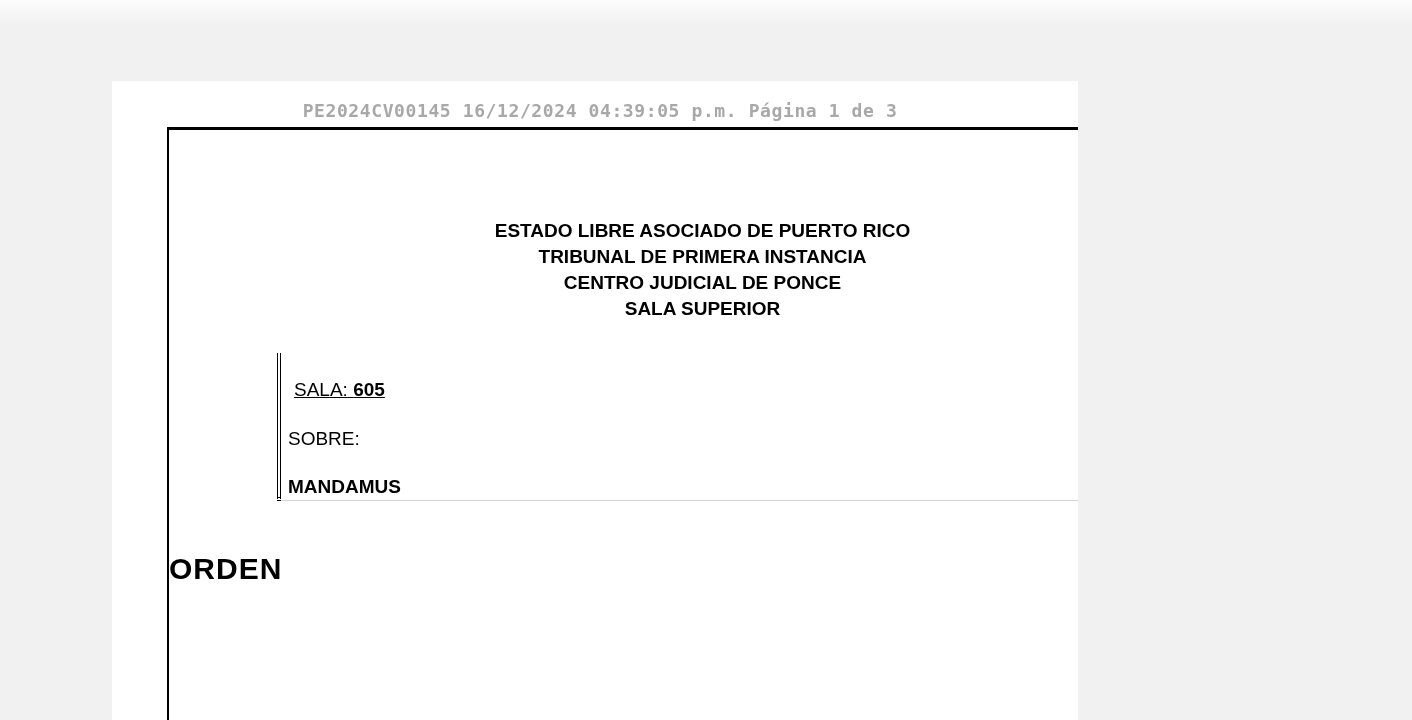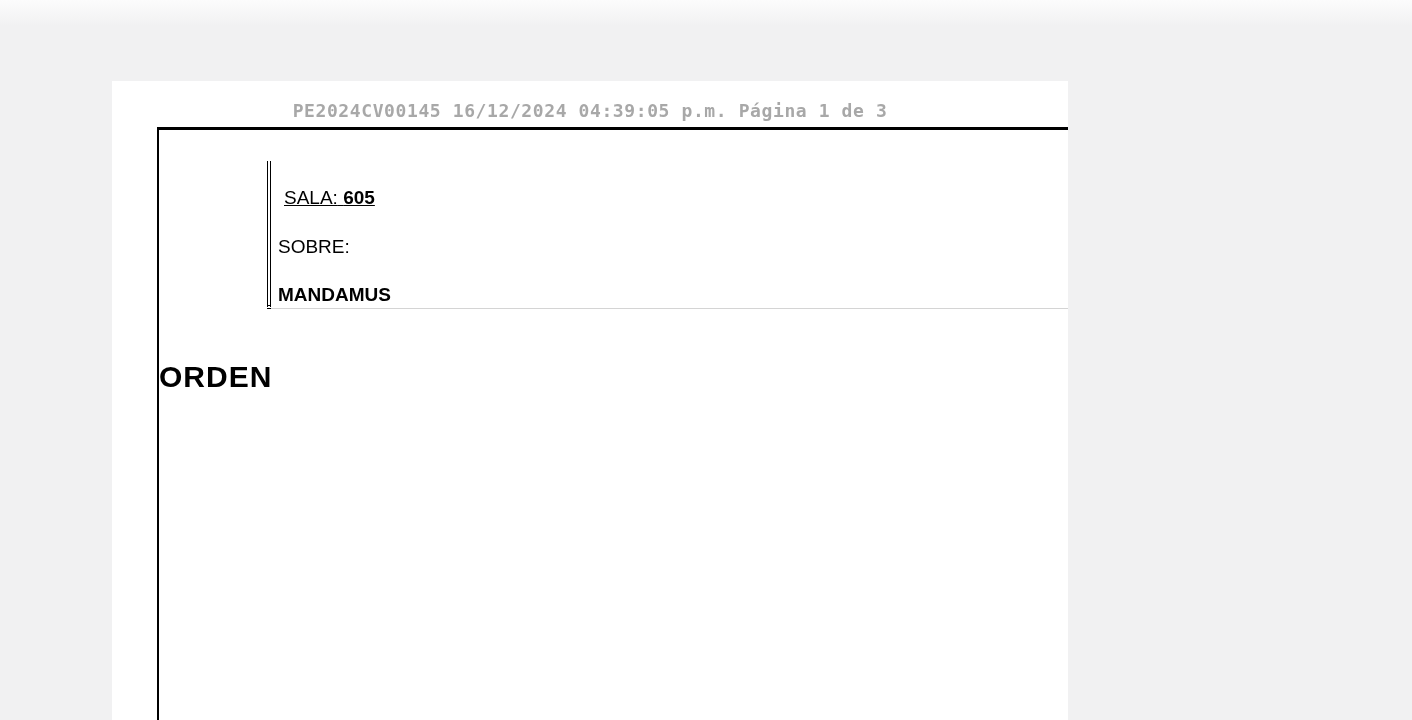--- a/index.html
+++ b/index.html
@@ -21,20 +21,21 @@
     position: absolute; left: 0; top: 0; width: 1412px; height: 26px;
     background: linear-gradient(#fcfcfc, rgba(241,241,242,0));
     pointer-events: none;
   }
   .page {
     position: absolute;
     left: 112px; top: 81px;
     width: 956px; height: 639px;
     background: var(--page_bg);
     overflow: hidden;
+    padding-left: 10px;
   }
   .doc-stamp {
     padding-top: 20px;
     text-align: center;
     font-family: "DejaVu Sans Mono", monospace;
     font-weight: bold;
     font-size: 18px;
     line-height: 20px;
     letter-spacing: 0.6px;
     color: var(--stamp_text);
@@ -114,20 +115,26 @@
 <body>
 
 <div class="top-gradient"></div>
 
 <div class="page">
 
   <div class="doc-stamp">PE2024CV00145 16/12/2024 04:39:05 p.m. Página 1 de 3</div>
 
   <div class="border-box">
 
+    <div class="court-heading">
+      <div>ESTADO LIBRE ASOCIADO DE PUERTO RICO</div>
+      <div>TRIBUNAL DE PRIMERA INSTANCIA</div>
+      <div>CENTRO JUDICIAL DE PONCE</div>
+      <div>SALA SUPERIOR</div>
+    </div>
 
     <div class="caption">
 
 
       <div class="caption-divider"></div>
 
       <div class="caption-right">
         <p class="cap-row sala-row"><span>SALA:</span> <span class="bold">605</span></p>
         <p class="cap-row">SOBRE:</p>
         <p class="cap-row mandamus-row bold">MANDAMUS</p>

